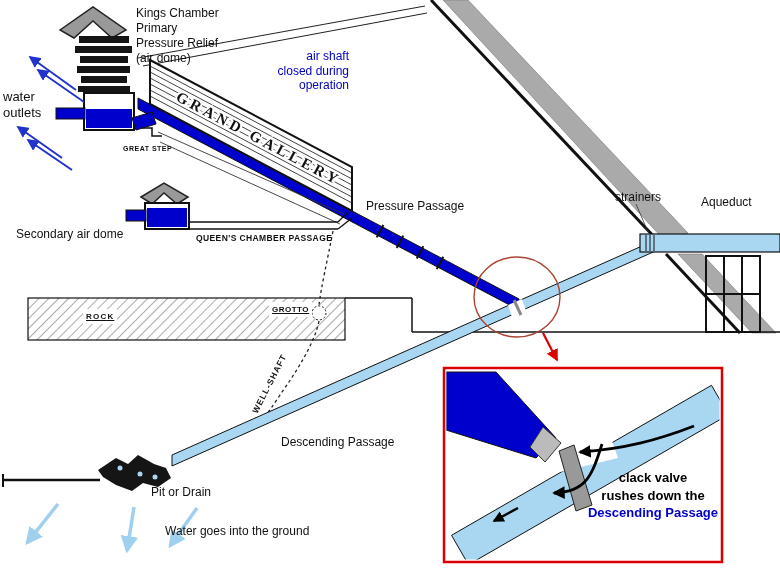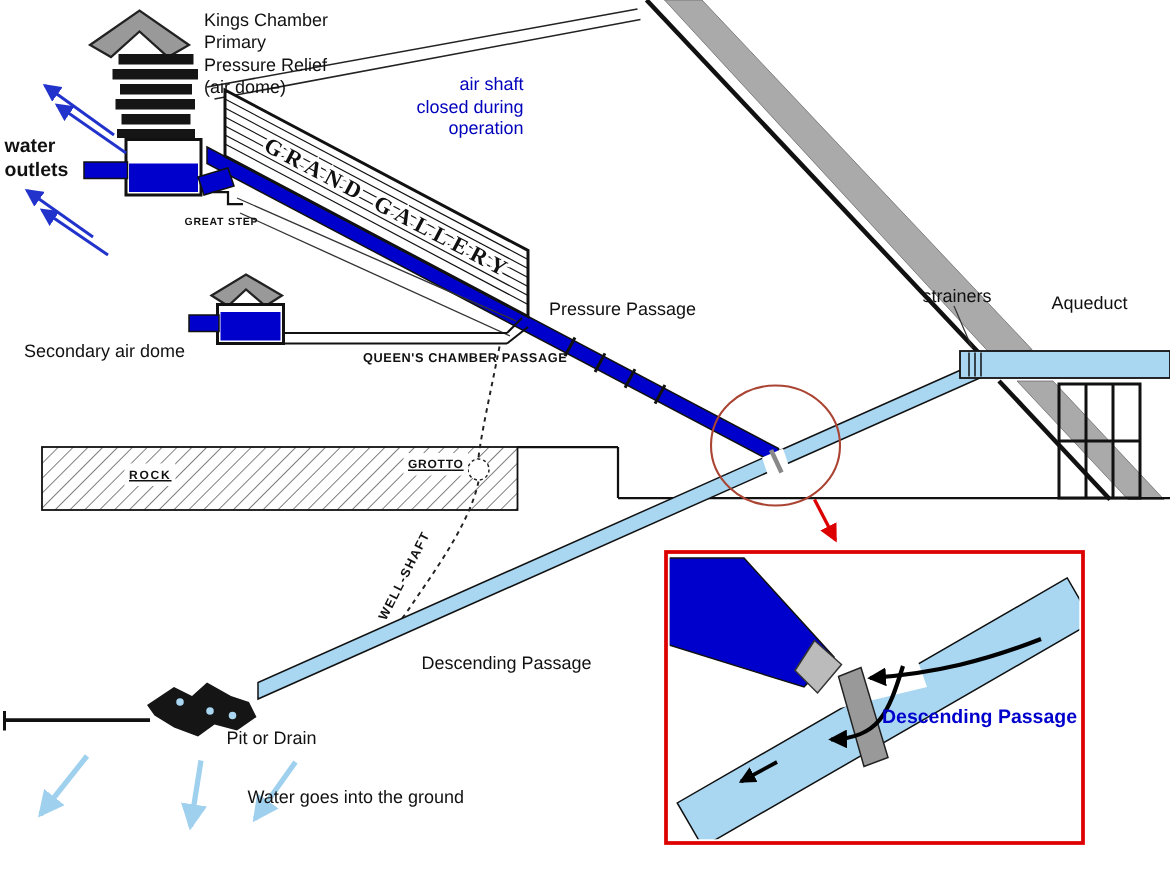--- a/index.html
+++ b/index.html
@@ -1,24 +1,24 @@
 <!DOCTYPE html>
 <html><head>
 <meta charset="utf-8">
 <style>
   html,body{margin:0;padding:0;background:#fff;}
   .stage{position:relative;width:780px;height:588px;background:#fff;overflow:hidden;
          font-family:"Liberation Sans",sans-serif;}
   .stage svg{position:absolute;left:0;top:0;}
   .lbl{position:absolute;font:12px/15px "Liberation Sans",sans-serif;color:#111;white-space:nowrap;}
-  .b{font-weight:bold;}
+  .b{font-weight:normal;}
   .c{text-align:right;}
   .blue{color:#0000bb;}
   .tiny{font-size:7px;font-weight:bold;letter-spacing:.5px;}
-  .small{font-size:8.5px;font-weight:bold;letter-spacing:.4px;margin-left:46px;}
+  .small{font-size:8.5px;font-weight:bold;letter-spacing:.4px;}
   .patch{background:#fff;padding:0 3px;font-size:8px;font-weight:bold;letter-spacing:1.2px;text-decoration:underline;}
   .insetTxt{position:absolute;left:584px;top:469px;width:138px;text-align:center;
             font:bold 13px/17.5px "Liberation Sans",sans-serif;color:#000;}
 </style>
 </head>
 <body>
 
 <div class="stage">
 
 <svg width="780" height="588" viewBox="0 0 780 588">
@@ -222,16 +222,18 @@
 <div class="lbl patch" style="left:83px;top:309px">ROCK</div>
 
 <div class="lbl patch" style="left:269px;top:302px;letter-spacing:.5px">GROTTO</div>
 
 <div class="lbl" style="left:281px;top:435px">Descending Passage</div>
 
 <div class="lbl" style="left:151px;top:485px">Pit or Drain</div>
 <div class="lbl" style="left:165px;top:524px">Water goes into the ground</div>
 
 <div class="insetTxt">
+  <div>clack valve</div>
+  <div>rushes down the</div>
   <div class="blue" style="color:#0000cc">Descending Passage</div>
 </div>
 
 </div>
 
 </body></html>

